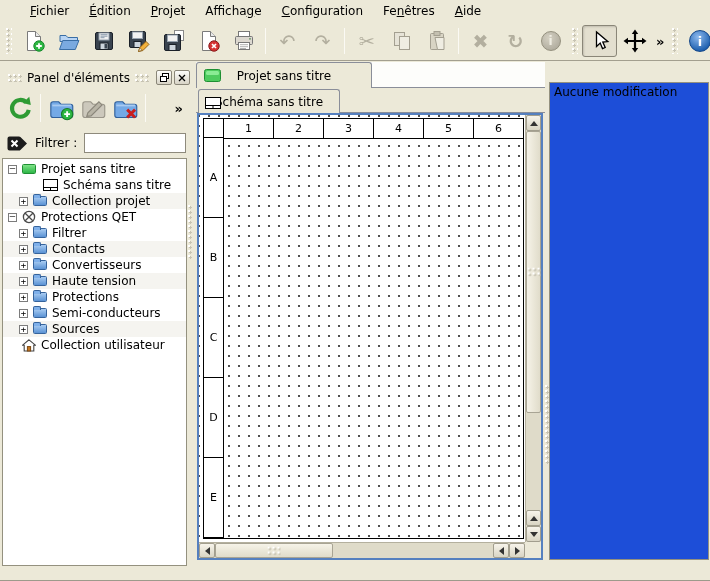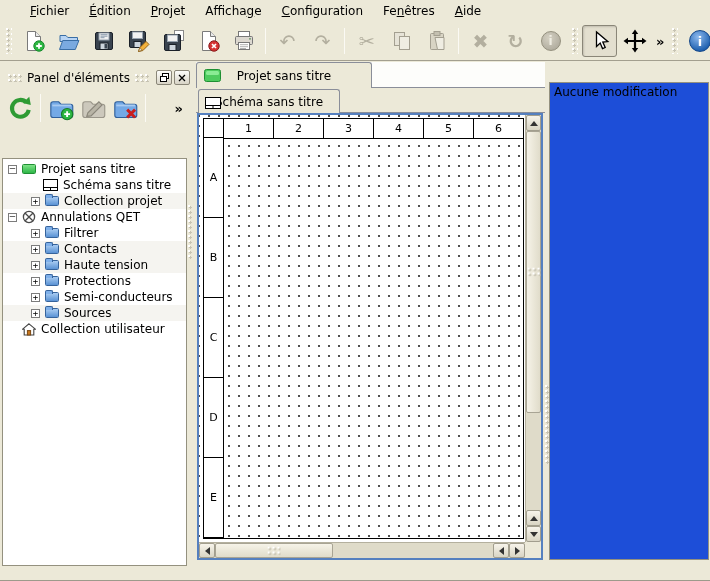--- a/index.html
+++ b/index.html
@@ -54,21 +54,21 @@
   .psep{width:1px;height:28px;background:#b6b2a2;border-right:1px solid #fbfaf4;margin:0 4px;flex:none;}
   .pchev{margin-left:auto;margin-right:6px;font-weight:bold;font-size:13px;}
   
   .filterrow{height:28px;display:flex;align-items:center;padding:0 7px;gap:7px;}
   .finput{flex:1;height:20px;border:1px solid #8e8a7c;background:#fff;font:inherit;padding:0 3px;outline:none;min-width:0;}
   
   .tree{position:absolute;left:2px;right:6px;top:90px;bottom:0;background:#fff;border:1px solid #94917f;
     overflow:hidden;padding-top:2px;}
   .trow{height:16px;display:flex;align-items:center;gap:5px;padding-left:5px;white-space:nowrap;cursor:default;}
   .trow.alt{background:#f5f4f0;}
-  .trow.lvl1{padding-left:28px;}
+  .trow.lvl1{padding-left:16px;}
   .exp{width:9px;height:9px;border:1px solid #7c7c7c;background:#fff;flex:none;position:relative;
     font-size:9px;line-height:7px;text-align:center;font-family:"DejaVu Sans Mono",monospace;}
   .exp.plus::after{content:'+';position:absolute;left:0;top:0;width:7px;}
   .exp.minus::after{content:'–';position:absolute;left:0;top:-1px;width:7px;}
   .fold{width:14px;height:10px;flex:none;position:relative;border-radius:1.5px;}
   .fold.green{background:linear-gradient(#7ee387,#2eb648);border:1px solid #1f8f33;}
   .fold.blue{background:linear-gradient(#a9ccf2,#5a92d4);border:1px solid #35639c;}
   .fold.blue::before{content:'';position:absolute;left:-1px;top:-3px;width:6px;height:3px;
     background:#7fb0ea;border:1px solid #35639c;border-bottom:none;border-radius:2px 2px 0 0;}
   .tico{flex:none;display:flex;align-items:center;justify-content:center;}
@@ -303,20 +303,28 @@
         <svg width="27" height="27" viewBox="0 0 24 24">
           <path d="M2.5 8 q0-2 2-2 h5 l2 2.2 h8.5 q2 0 2 2 v7.8 q0 2 -2 2 h-15.5 q-2 0 -2 -2 z" fill="#74a9e6" stroke="#2f5f9b"></path>
           <path d="M3.8 9.3 h16.8" stroke="#a9cbf2" stroke-width="1.6"></path>
           <path d="M13.5 13 l7 7 M20.5 13 l-7 7" stroke="#c81e1e" stroke-width="2.6"></path>
         </svg>
       </div>
       <div class="psep"></div>
       <span class="pchev">»</span>
     </div>
 
+    <div class="filterrow">
+      <svg width="21" height="17" viewBox="0 0 21 17">
+        <path d="M2.5 1.5 h9.5 a2 2 0 0 1 1.4 0.6 L20 8.5 l-6.6 6.4 a2 2 0 0 1 -1.4 0.6 H2.5 a2 2 0 0 1 -2 -2 v-10 a2 2 0 0 1 2 -2 z" fill="#1c1c1c"></path>
+        <path d="M4.5 5.5 l6 6 M10.5 5.5 l-6 6" stroke="#fff" stroke-width="2"></path>
+      </svg>
+      <span>Filtrer :</span>
+      <input class="finput" type="text" value="" style="">
+    </div>
 
     <div class="tree">
       <div class="trow">
         <span class="exp minus"></span>
         <span class="fold green tico"></span>
         <span>Projet sans titre</span>
       </div>
       <div class="trow lvl1" style="padding-left:40px;">
         <span class="tico">
           <svg width="15" height="12">
@@ -332,31 +340,36 @@
         <span>Collection projet</span>
       </div>
       <div class="trow">
         <span class="exp minus"></span>
         <span class="tico">
           <svg width="14" height="14">
               <circle cx="7" cy="7" r="5.6" fill="#fff" stroke="#4a4a4a" stroke-width="1.3"></circle>
               <path d="M3.2 3.2 l7.6 7.6 M10.8 3.2 l-7.6 7.6" stroke="#4a4a4a" stroke-width="1.3"></path>
             </svg>
         </span>
-        <span>Annulations QET</span>
+        <span>Protections QET</span>
       </div>
       <div class="trow lvl1">
         <span class="exp plus"></span>
         <span class="fold blue tico"></span>
         <span>Filtrer</span>
       </div>
       <div class="trow lvl1 alt">
         <span class="exp plus"></span>
         <span class="fold blue tico"></span>
         <span>Contacts</span>
+      </div>
+      <div class="trow lvl1">
+        <span class="exp plus"></span>
+        <span class="fold blue tico"></span>
+        <span>Convertisseurs</span>
       </div>
       <div class="trow lvl1 alt">
         <span class="exp plus"></span>
         <span class="fold blue tico"></span>
         <span>Haute tension</span>
       </div>
       <div class="trow lvl1">
         <span class="exp plus"></span>
         <span class="fold blue tico"></span>
         <span>Protections</span>

